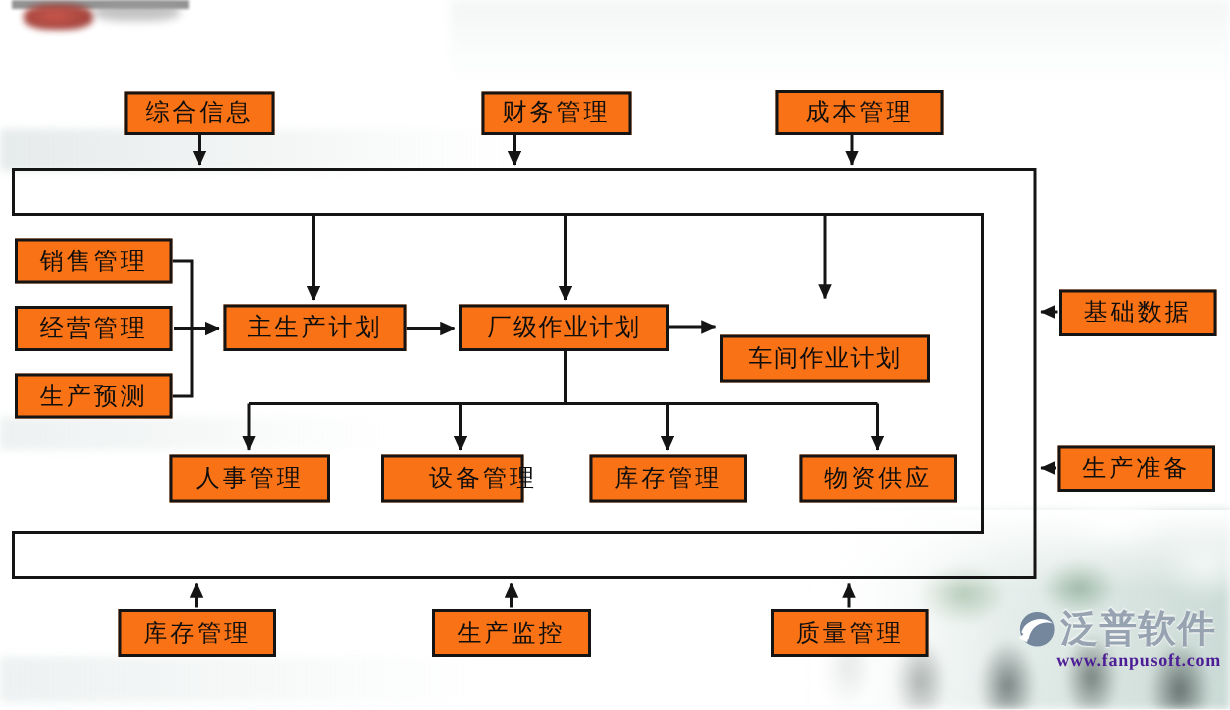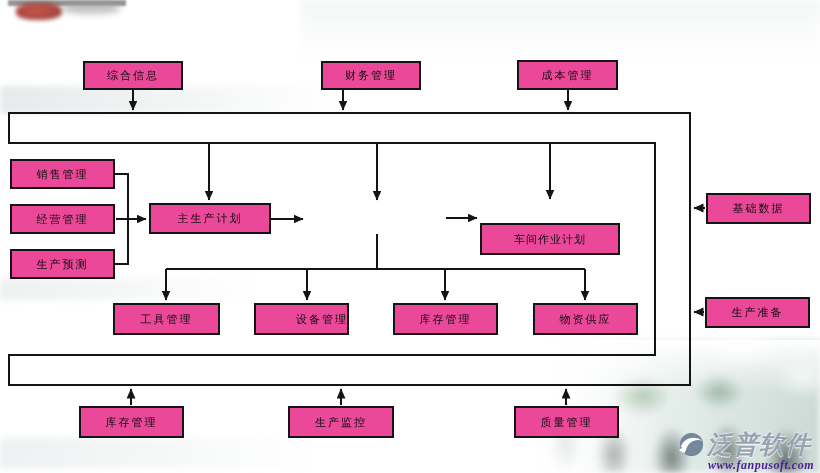--- a/index.html
+++ b/index.html
@@ -41,26 +41,26 @@
       radial-gradient(ellipse 30px 46px at 88% 90%, rgba(28,40,38,.6), rgba(255,255,255,0) 70%),
       linear-gradient(100deg, rgba(255,255,255,0) 0%, rgba(214,228,224,.55) 40%, rgba(188,208,202,.8) 100%);
   }
   .photo-fade{position:absolute;left:540px;top:340px;width:280px;height:133px;
     background:
       linear-gradient(to right, #ffffff 0%, rgba(255,255,255,0) 45%),
       linear-gradient(to bottom, #ffffff 0%, rgba(255,255,255,0) 40%);}
   
   svg.wires{position:absolute;left:0;top:0;}
   
-  .node{position:absolute;box-sizing:border-box;border:2px solid #141414;background:#ec4899;
+  .node{position:absolute;box-sizing:border-box;border:2px solid #141414;background:#f97316;
     display:flex;align-items:center;justify-content:center;
-    font-size:11px;color:#0d0d0d;letter-spacing:2px;white-space:nowrap;}
+    font-size:16px;color:#0d0d0d;letter-spacing:2px;white-space:nowrap;}
   .node.wide{letter-spacing:1px;}
   
-  .logo{position:absolute;left:678px;top:431px;width:136px;text-align:right;line-height:1;font-style:italic;}
+  .logo{position:absolute;left:678px;top:406px;width:136px;text-align:right;line-height:1;}
   .logo-row{display:flex;align-items:center;justify-content:flex-start;gap:2px;}
   .logo-mark{width:27px;height:27px;flex:0 0 auto;}
   .logo-brand{font-size:25px;font-weight:bold;letter-spacing:1px;color:#97a3b1;
     text-shadow:0 1px 1px rgba(255,255,255,.9), 0 -1px 1px rgba(255,255,255,.6);}
   .logo-url{margin-top:1px;font-size:12px;font-weight:bold;color:#4c1d95;letter-spacing:.5px;}
 </style>
 </head>
 <body>
 
 <div class="stage">
@@ -108,33 +108,34 @@
     <line x1="705" y1="208" x2="694" y2="208" stroke="#141414" stroke-width="2" marker-end="url(#ah)"></line>
     <line x1="704" y1="312" x2="694" y2="312" stroke="#141414" stroke-width="2" marker-end="url(#ah)"></line>
 
     <line x1="131" y1="405" x2="131" y2="389" stroke="#141414" stroke-width="2" marker-end="url(#ah)"></line>
     <line x1="341" y1="405" x2="341" y2="389" stroke="#141414" stroke-width="2" marker-end="url(#ah)"></line>
     <line x1="566" y1="405" x2="566" y2="389" stroke="#141414" stroke-width="2" marker-end="url(#ah)"></line>
   </svg>
 
   <div class="node" style="left:83px;top:61px;width:100px;height:29px;">综合信息</div>
   <div class="node" style="left:293px;top:61px;width:100px;height:29px;margin-left:28px;">财务管理</div>
-  <div class="node" style="left:517px;top:60px;width:101px;height:30px;">成本管理</div>
+  <div class="node" style="left:517px;top:60px;width:112px;height:30px;">成本管理</div>
 
   <div class="node" style="left:10px;top:159px;width:105px;height:30px;">销售管理</div>
   <div class="node" style="left:10px;top:204px;width:105px;height:30px;">经营管理</div>
   <div class="node" style="left:10px;top:249px;width:105px;height:30px;">生产预测</div>
 
   <div class="node" style="left:149px;top:203px;width:122px;height:31px;">主生产计划</div>
+  <div class="node wide" style="left:306px;top:203px;width:140px;height:31px;">厂级作业计划</div>
   <div class="node wide" style="left:480px;top:202px;width:140px;height:32px;margin-top:21px;">车间作业计划</div>
 
   <div class="node" style="left:706px;top:193px;width:105px;height:31px;">基础数据</div>
   <div class="node" style="left:705px;top:297px;width:105px;height:31px;">生产准备</div>
 
-  <div class="node" style="left:113px;top:303px;width:107px;height:32px;">工具管理</div>
+  <div class="node" style="left:113px;top:303px;width:107px;height:32px;">人事管理</div>
   <div class="node" style="left:254px;top:303px;width:95px;height:32px;padding-left:41px;">设备管理</div>
   <div class="node" style="left:393px;top:303px;width:105px;height:32px;">库存管理</div>
   <div class="node" style="left:533px;top:303px;width:105px;height:32px;">物资供应</div>
 
   <div class="node" style="left:79px;top:406px;width:105px;height:32px;">库存管理</div>
   <div class="node" style="left:288px;top:406px;width:106px;height:32px;">生产监控</div>
   <div class="node" style="left:514px;top:406px;width:105px;height:32px;">质量管理</div>
 
   <div class="logo">
     <div class="logo-row">

